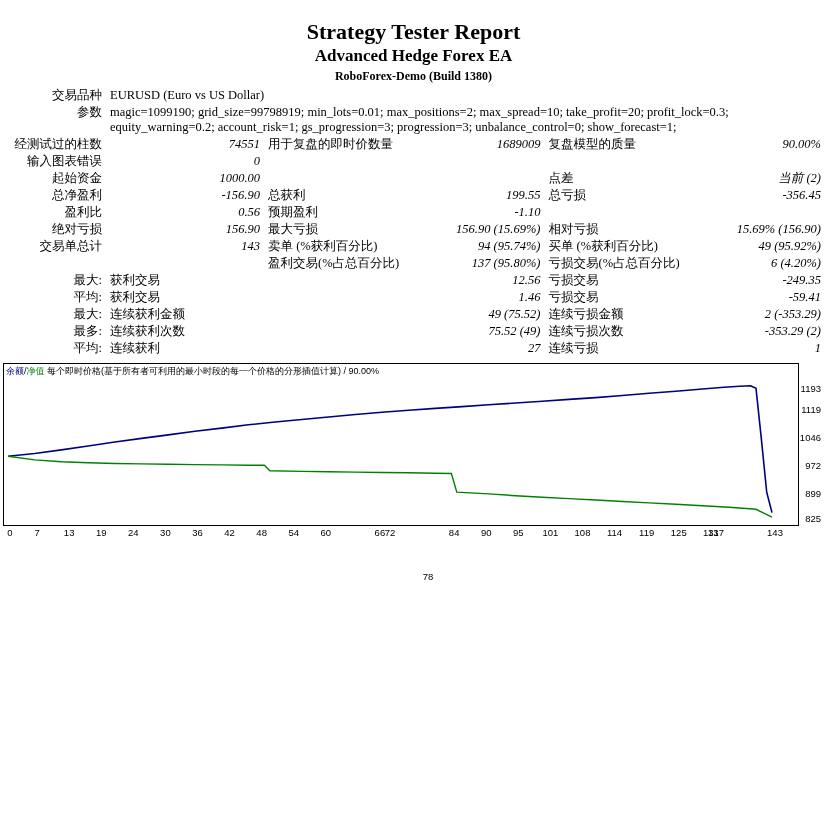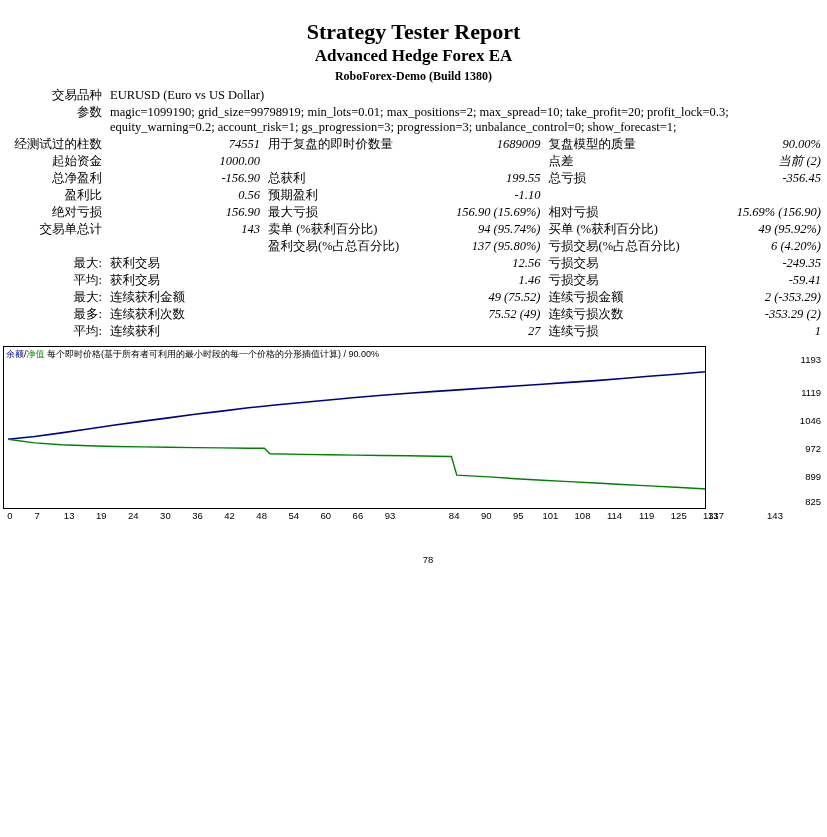--- a/index.html
+++ b/index.html
@@ -75,21 +75,21 @@
     line-height: 15px;
   }
 
   
   .chart-wrap {
     margin: 6px 3px 0 3px;
     position: relative;
   }
   .chart-box {
     position: relative;
-    width: 703px;
+    width: 796px;
     height: 163px;
     border: 1px solid #000000;
     background: #ffffff;
     box-sizing: border-box;
     overflow: hidden;
   }
   .legend {
     position: absolute;
     top: 1px;
     left: 2px;
@@ -159,20 +159,28 @@
 
   <table class="report">
     <tbody>
         <tr>
       <td class="lbl">经测试过的柱数</td>
       <td class="num w-mid">74551</td>
       <td class="rlbl">用于复盘的即时价数量</td>
       <td class="num">1689009</td>
       <td class="rlbl">复盘模型的质量</td>
       <td class="num">90.00%</td>
+    </tr>
+    <tr>
+      <td class="lbl">输入图表错误</td>
+      <td class="num w-mid">0</td>
+      <td class="rlbl"></td>
+      <td class="num"></td>
+      <td class="rlbl"></td>
+      <td class="num"></td>
     </tr>
     <tr>
       <td class="lbl">起始资金</td>
       <td class="num w-mid">1000.00</td>
       <td class="rlbl"></td>
       <td class="num"></td>
       <td class="rlbl">点差</td>
       <td class="num">当前 (2)</td>
     </tr>
     <tr>
@@ -263,41 +271,41 @@
       <div class="legend">
         <span class="k-balance">余额</span><span class="k-text">/</span><span class="k-equity">净值</span>
         <span class="k-text">每个即时价格(基于所有者可利用的最小时段的每一个价格的分形插值计算) / 90.00%</span>
       </div>
       <svg id="chart-svg" width="774" height="161" viewBox="0 0 774 161" preserveAspectRatio="none">
         <polyline id="series-balance" fill="none" stroke="#000080" stroke-width="1.6" points="4.0,92.3 30.7,89.5 57.4,85.9 84.1,82.0 110.9,78.0 137.6,74.4 164.3,70.9 191.0,67.3 217.7,64.1 244.4,60.8 271.1,58.0 297.8,55.5 324.6,53.0 351.3,50.5 378.0,48.3 404.7,46.2 431.4,44.4 458.1,42.6 484.8,40.8 511.6,39.0 538.3,37.2 565.0,35.4 591.7,33.6 618.4,31.5 645.1,29.3 671.8,27.2 698.5,25.0 719.9,23.2 735.9,22.2 746.6,21.8 752.0,24.3 757.3,74.4 762.7,128.1 768.0,148.6"></polyline>
         <polyline id="series-equity" fill="none" stroke="#008000" stroke-width="1.4" points="4.0,92.3 30.7,95.9 57.4,97.7 84.1,98.8 110.9,99.5 137.6,99.9 164.3,100.2 191.0,100.6 217.7,100.9 244.4,101.3 260.4,101.3 265.8,106.7 297.8,107.4 324.6,107.7 351.3,108.1 378.0,108.5 404.7,108.8 431.4,109.2 447.4,109.5 452.8,128.1 484.8,129.9 511.6,131.7 538.3,133.2 565.0,134.6 591.7,136.0 618.4,137.5 645.1,138.9 671.8,140.3 698.5,141.8 725.3,143.2 752.0,145.3 768.0,153.2"></polyline>
       </svg>
     </div>
     <div class="yaxis">
-      <div class="ytick" style="top:8px">1193</div>
+      <div class="ytick" style="top:20px">1193</div>
       <div class="ytick" style="top:41px">1119</div>
       <div class="ytick" style="top:69px">1046</div>
       <div class="ytick" style="top:97px">972</div>
       <div class="ytick" style="top:125px">899</div>
       <div class="ytick" style="top:150px">825</div>
     </div>
     <div class="xaxis" id="x-axis">
         <div class="xtick" style="left: 7px;">0</div>
         <div class="xtick" style="left: 34.0833px;">7</div>
         <div class="xtick" style="left: 66.1667px;">13</div>
         <div class="xtick" style="left: 98.25px;">19</div>
         <div class="xtick" style="left: 130.333px;">24</div>
         <div class="xtick" style="left: 162.417px;">30</div>
         <div class="xtick" style="left: 194.5px;">36</div>
         <div class="xtick" style="left: 226.583px;">42</div>
         <div class="xtick" style="left: 258.667px;">48</div>
         <div class="xtick" style="left: 290.75px;">54</div>
         <div class="xtick" style="left: 322.833px;">60</div>
-        <div class="xtick" style="left: 354.917px;">66</div>
-        <div class="xtick" style="left: 387px;">93</div>
+        <div class="xtick" style="left: 354.917px; padding-left: 44px;">66</div>
+        <div class="xtick" style="left: 387px;">72</div>
         <div class="xtick" style="left: 425px; margin-top: 44px;">78</div>
         <div class="xtick" style="left: 451.167px;">84</div>
         <div class="xtick" style="left: 483.25px;">90</div>
         <div class="xtick" style="left: 515.333px;">95</div>
         <div class="xtick" style="left: 547.417px;">101</div>
         <div class="xtick" style="left: 579.5px;">108</div>
         <div class="xtick" style="left: 611.583px;">114</div>
         <div class="xtick" style="left: 643.667px;">119</div>
         <div class="xtick" style="left: 675.75px;">125</div>
         <div class="xtick" style="left: 707.833px;">131</div>

